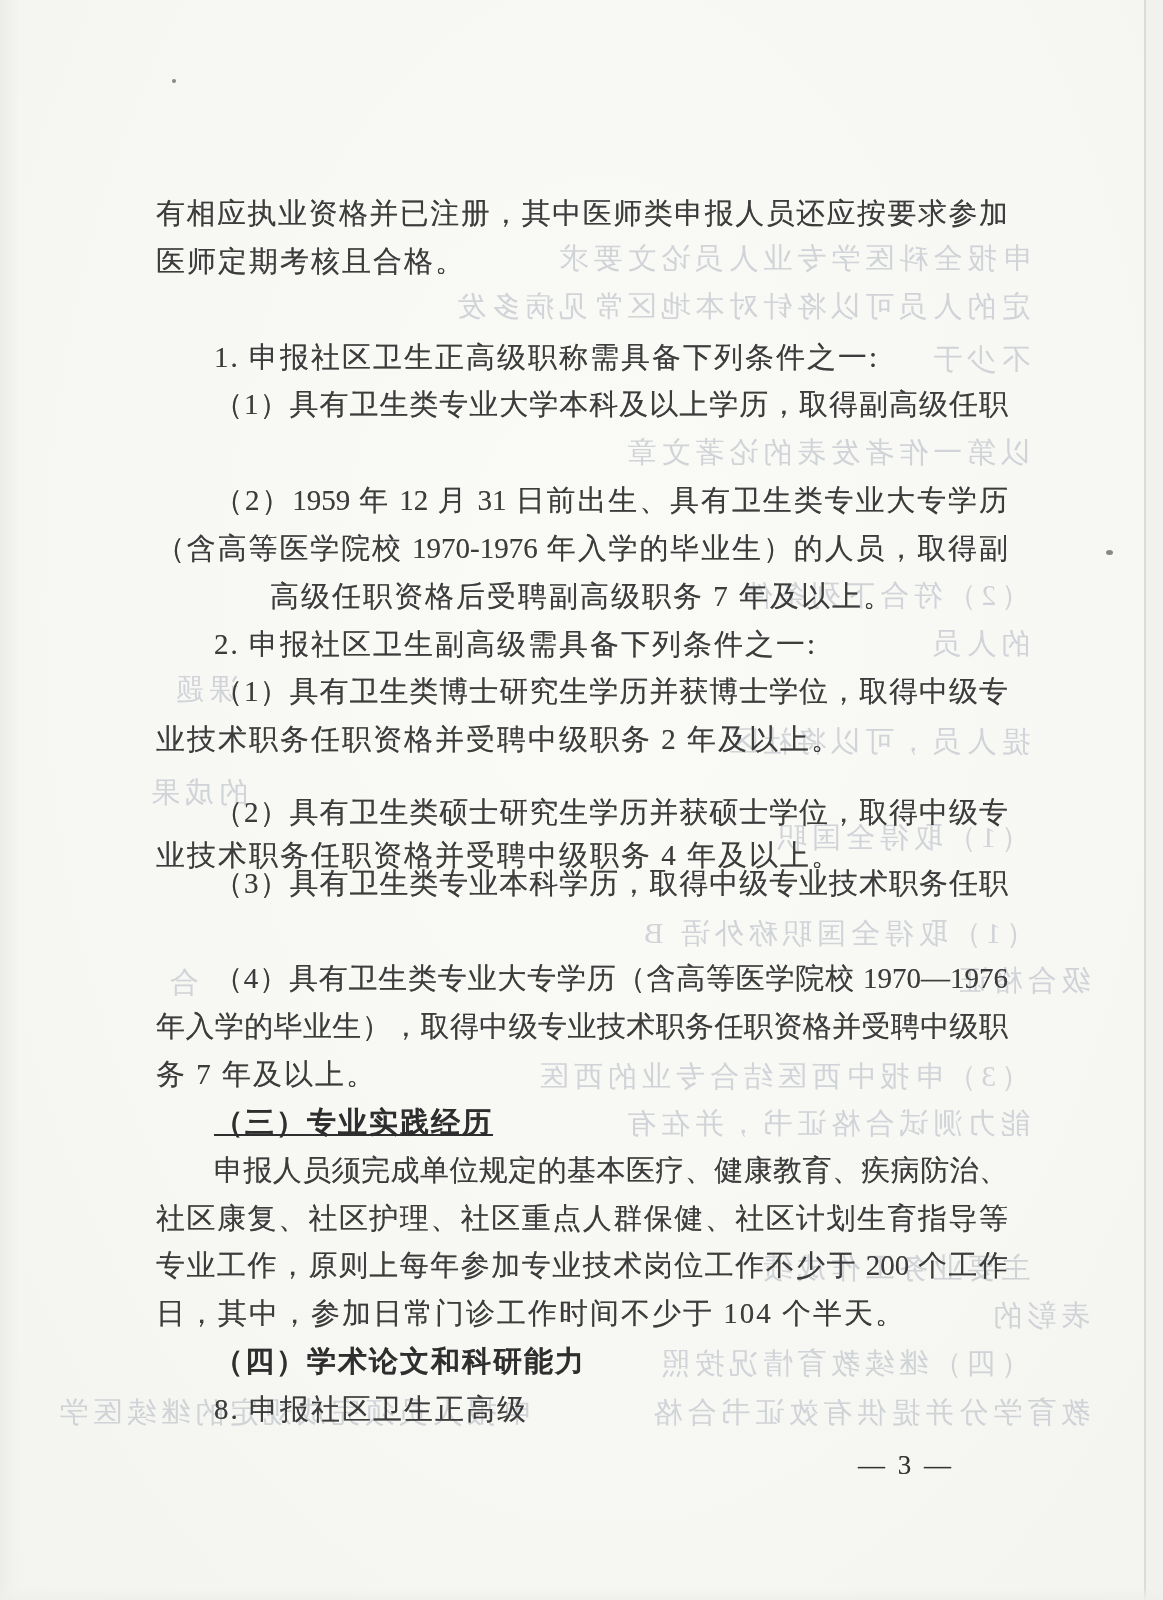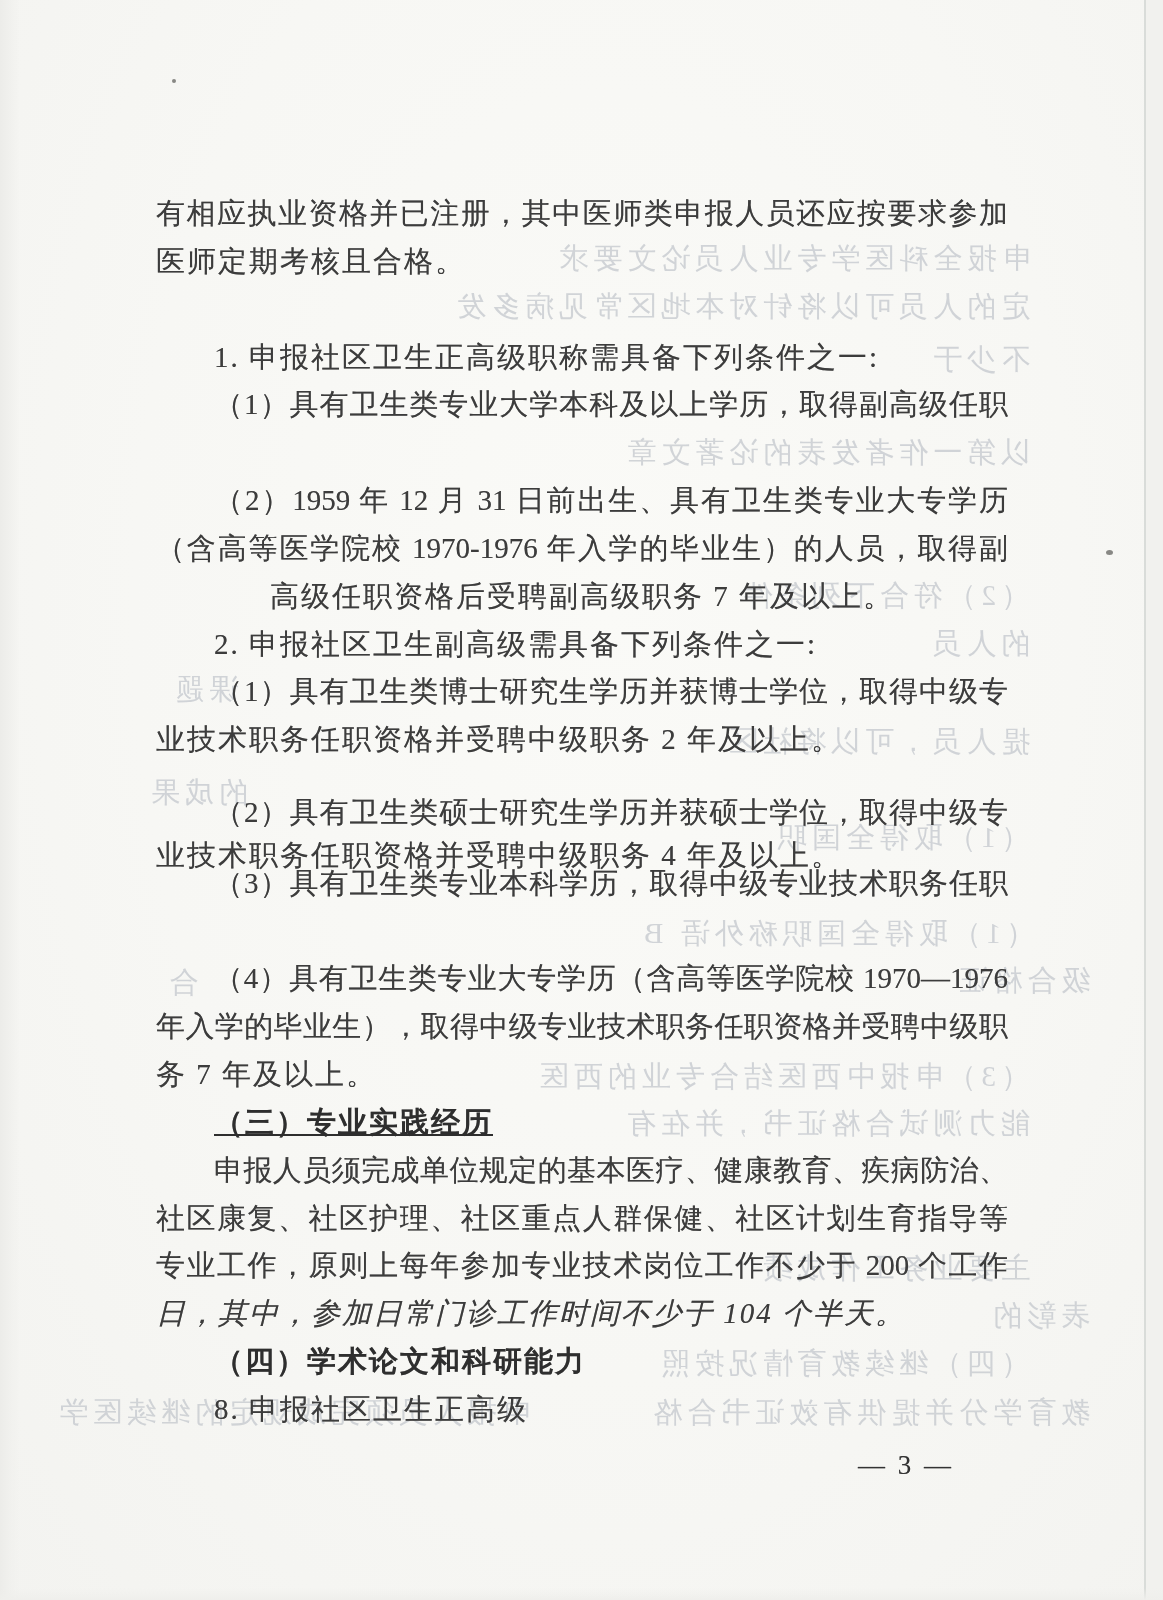--- a/index.html
+++ b/index.html
@@ -98,21 +98,21 @@
       <div class="line indent justify" style="top: 599px;">（2）具有卫生类硕士研究生学历并获硕士学位，取得中级专</div>
       <div class="line left" style="top: 621.92px; margin-top: 20px;">业技术职务任职资格并受聘中级职务 4 年及以上。</div>
       <div class="line indent justify" style="top: 669.76px;">（3）具有卫生类专业本科学历，取得中级专业技术职务任职</div>
       <div class="line indent justify" style="top: 765.44px;">（4）具有卫生类专业大专学历（含高等医学院校 1970—1976</div>
       <div class="line justify" style="top: 813.28px;">年入学的毕业生），取得中级专业技术职务任职资格并受聘中级职</div>
       <div class="line left" style="top: 861.12px;">务 7 年及以上。</div>
       <div class="line bold indent left" style="top: 908.96px; text-decoration: underline;">（三）专业实践经历</div>
       <div class="line indent justify" style="top: 956.8px;">申报人员须完成单位规定的基本医疗、健康教育、疾病防治、</div>
       <div class="line justify" style="top: 1004.64px;">社区康复、社区护理、社区重点人群保健、社区计划生育指导等</div>
       <div class="line justify" style="top: 1052.48px;">专业工作，原则上每年参加专业技术岗位工作不少于 200 个工作</div>
-      <div class="line left" style="top: 1100.32px; font-style: italic;">日，其中，参加日常门诊工作时间不少于 104 个半天。</div>
+      <div class="line left" style="top: 1100.32px;">日，其中，参加日常门诊工作时间不少于 104 个半天。</div>
       <div class="line bold indent left" style="top: 1148.16px;">（四）学术论文和科研能力</div>
       <div class="line indent left" style="top: 1196px;">8. 申报社区卫生正高级</div>
     </div>
 
   <div class="page-number">— 3 —</div>
 
   <div class="edge-left"></div>
   <div class="edge-right"></div>
   <div class="edge-bottom"></div>
 </div>

